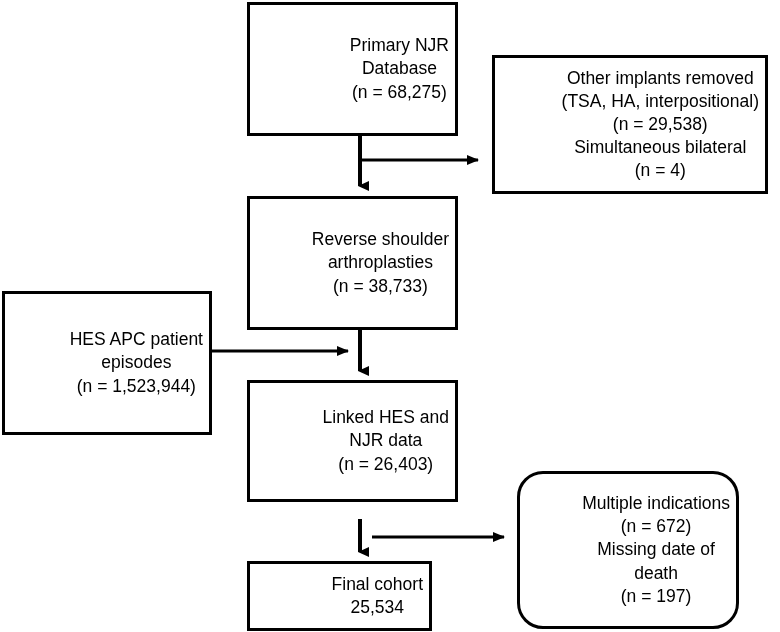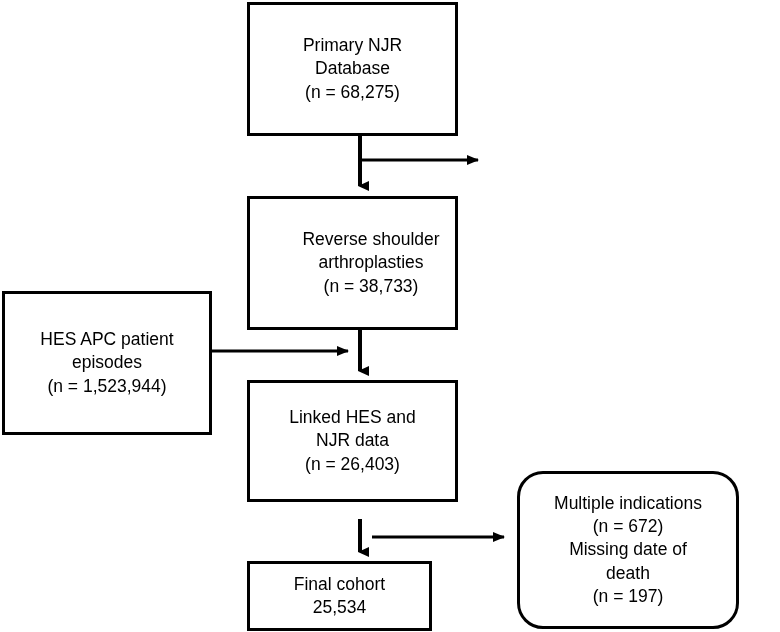--- a/index.html
+++ b/index.html
@@ -18,21 +18,21 @@
     background: #ffffff;
     overflow: hidden;
   }
   .node {
     position: absolute;
     box-sizing: border-box;
     border: 3px solid #000000;
     background: #ffffff;
     display: flex;
     align-items: center;
-    justify-content: center;
+    justify-content: flex-end;
     text-align: center;
     z-index: 2;
   }
   .node .lines {
     font-size: 17.5px;
     line-height: 1.32;
     color: #000000;
     white-space: pre-line;
     padding: 0 6px;
   }
@@ -85,20 +85,27 @@
       <line x1="372" y1="537" x2="504" y2="537" stroke="#000000" stroke-width="3" marker-end="url(#arrowright)"></line>
     </g>
   </svg>
 
   <div class="node" style="left: 247px; top: 2px; width: 211px; height: 134px; border-color: rgb(0, 0, 0);">
     <div class="lines">Primary NJR
 Database
 (n = 68,275)</div>
   </div>
 
+  <div class="node" style="left: 492px; top: 55px; width: 276px; height: 139px; border-color: rgb(0, 0, 0);">
+    <div class="lines">Other implants removed
+(TSA, HA, interpositional)
+(n = 29,538)
+Simultaneous bilateral
+(n = 4)</div>
+  </div>
 
   <div class="node" style="left: 247px; top: 196px; width: 211px; height: 134px; border-color: rgb(0, 0, 0); padding-left: 37px;">
     <div class="lines">Reverse shoulder
 arthroplasties
 (n = 38,733)</div>
   </div>
 
   <div class="node" style="left: 2px; top: 291px; width: 210px; height: 144px; border-color: rgb(0, 0, 0);">
     <div class="lines">HES APC patient
 episodes

